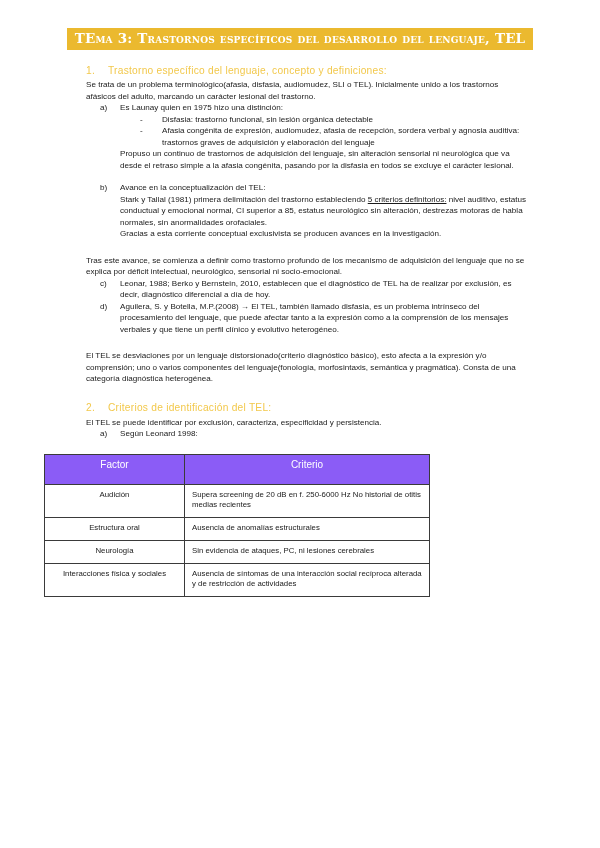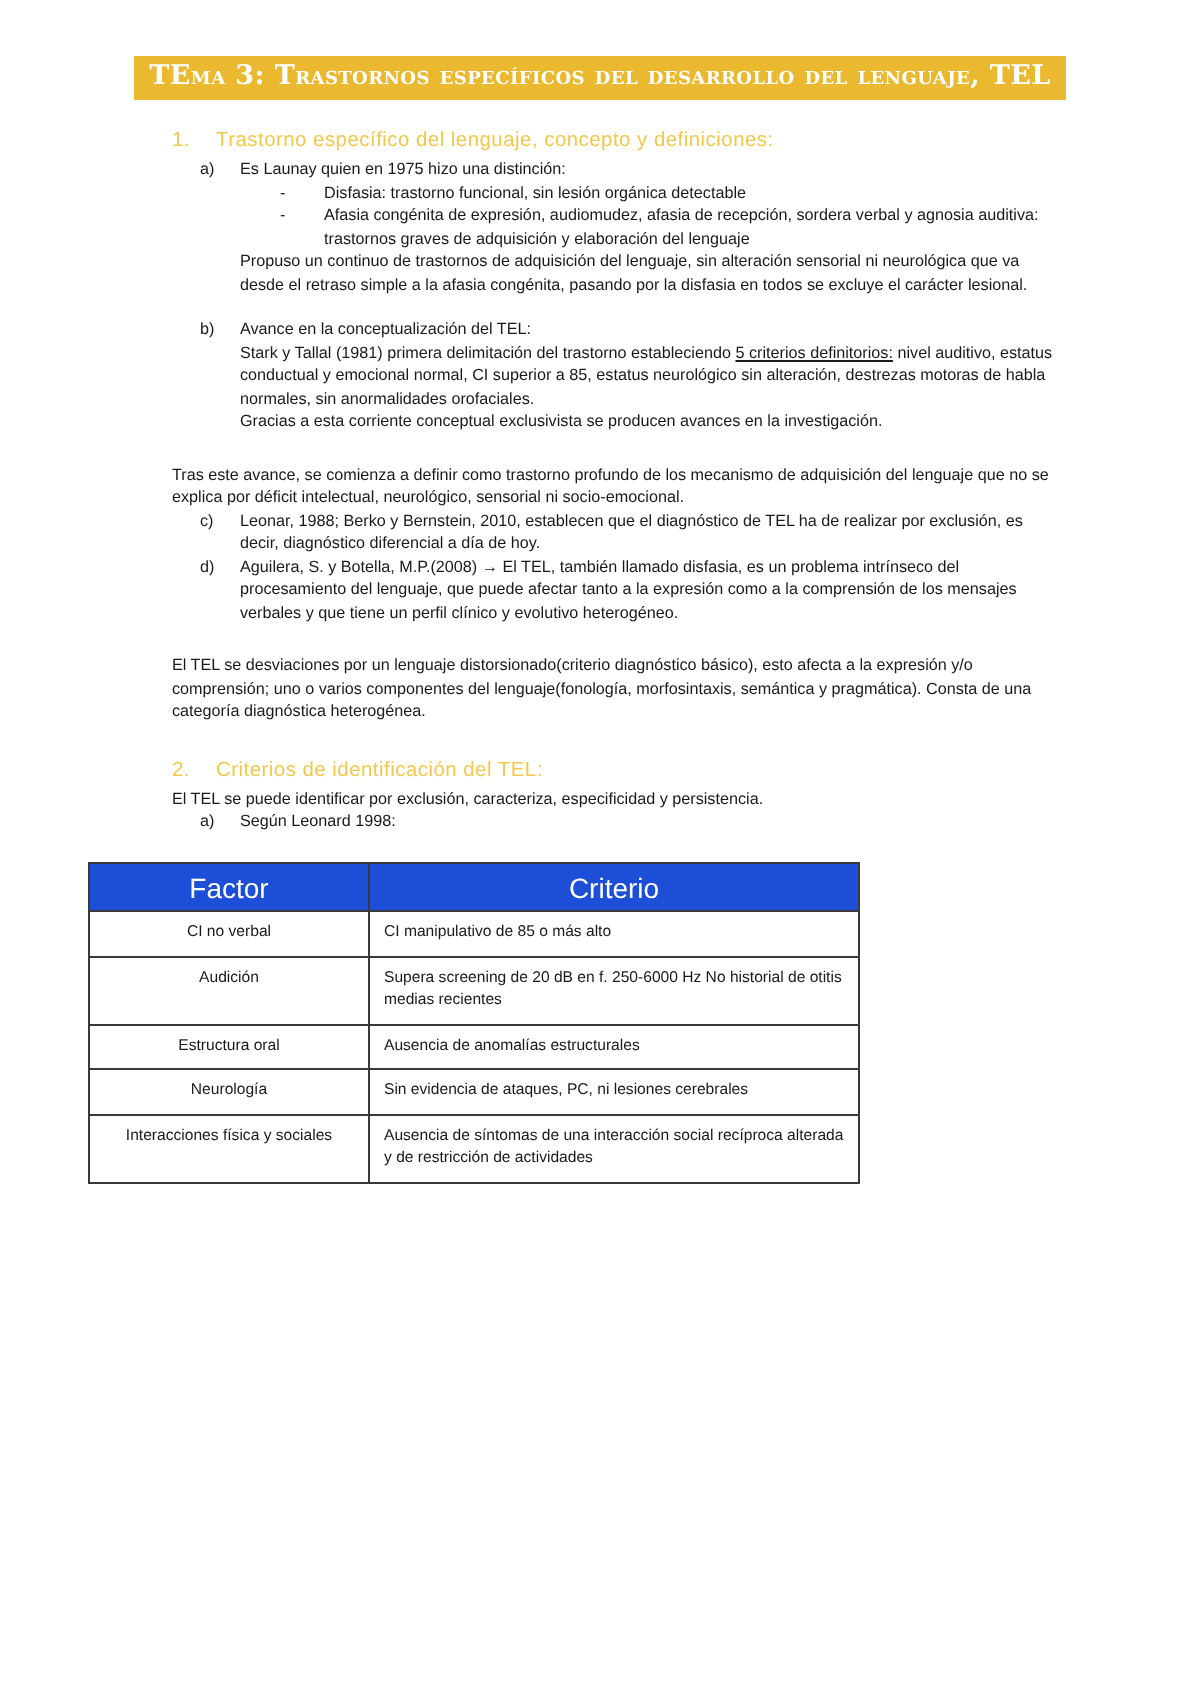--- a/index.html
+++ b/index.html
@@ -134,26 +134,26 @@
     table-layout: fixed;
     font-size: 7.8px;
   }
   table.crit th,
   table.crit td {
     border: 1px solid #3a3a3a;
     vertical-align: top;
     line-height: 1.38;
   }
   table.crit th {
-    background: #1d4ed8;
+    background: #8b5cf6;
     color: #ffffff;
     font-weight: normal;
     text-align: center;
-    padding: 3px 4px 1px 4px;
-    font-size: 14px;
+    padding: 3px 4px 12px 4px;
+    font-size: 10px;
     border-color: #3a3a3a;
   }
   table.crit td.factor {
     text-align: center;
     padding: 5px 6px 6px 6px;
   }
   table.crit td.criterio {
     text-align: left;
     padding: 5px 7px 6px 7px;
   }
@@ -171,20 +171,21 @@
 
   <div class="content">
 
     <div class="section">
 
       <div class="section-head">
         <span class="section-num">1.</span>
         <span class="section-title">Trastorno específico del lenguaje, concepto y definiciones:</span>
       </div>
 
+      <p class="para">Se trata de un problema terminológico(afasia, disfasia, audiomudez, SLI o TEL). Inicialmente unido a los trastornos afásicos del adulto, marcando un carácter lesional del trastorno.</p>
 
       <div class="lvl1">
         <div class="lvl1-item">
           <span class="lvl1-marker">a)</span>
           <span class="lvl1-body">Es Launay quien en 1975 hizo una distinción:</span>
         </div>
 
         <div class="lvl2">
           <div class="lvl2-item">
             <span class="lvl2-marker">-</span>
@@ -263,24 +264,20 @@
         <col class="c-criterio">
       </colgroup>
       <thead>
         <tr>
           <th>Factor</th>
           <th>Criterio</th>
         </tr>
       </thead>
       <tbody>
         <tr>
-          <td class="factor">CI no verbal</td>
-          <td class="criterio">CI manipulativo de 85 o más alto</td>
-        </tr>
-        <tr>
           <td class="factor">Audición</td>
           <td class="criterio">Supera screening de 20 dB en f. 250-6000 Hz No historial de otitis medias recientes</td>
         </tr>
         <tr>
           <td class="factor">Estructura oral</td>
           <td class="criterio">Ausencia de anomalías estructurales</td>
         </tr>
         <tr>
           <td class="factor">Neurología</td>
           <td class="criterio">Sin evidencia de ataques, PC, ni lesiones cerebrales</td>

